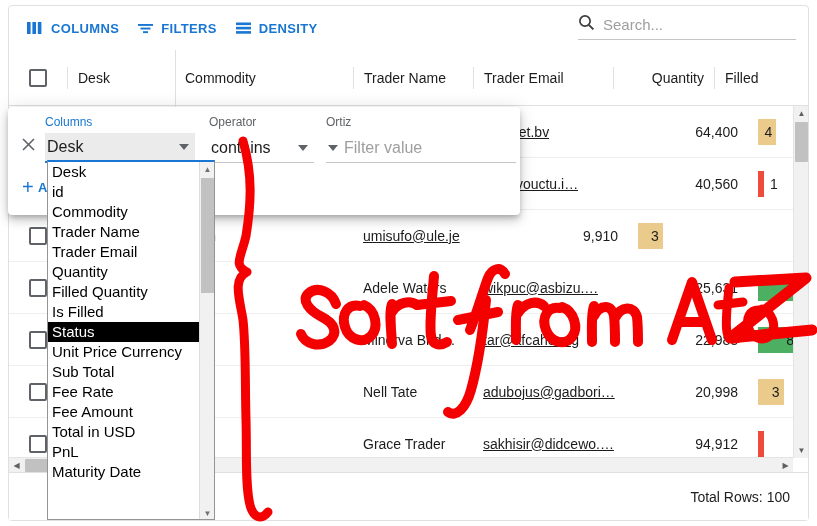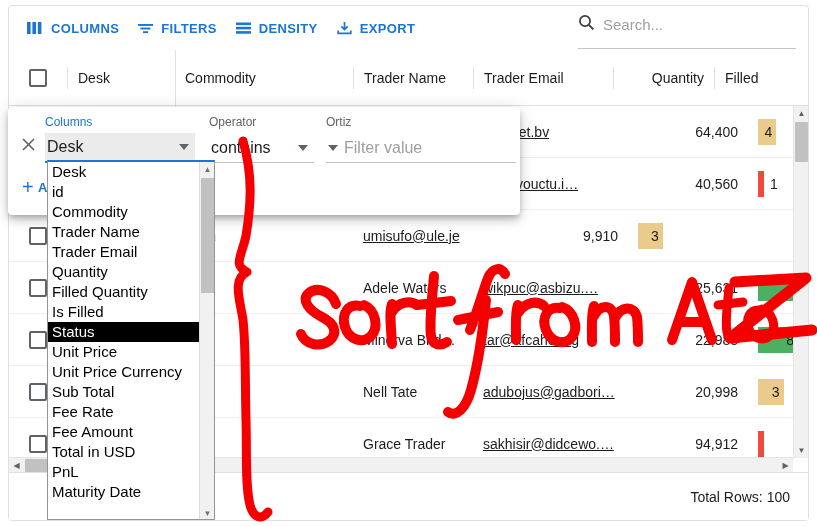--- a/index.html
+++ b/index.html
@@ -57,21 +57,21 @@
 
   
   .search-wrap {
     position: absolute;
     right: 12px; top: 8px;
     width: 218px;
     display: flex;
     align-items: flex-end;
     gap: 8px;
     border-bottom: 1px solid #c4c4c4;
-    padding-bottom: 13px;
+    padding-bottom: 4px;
   }
   .search-input {
     border: none;
     outline: none;
     font-size: 15px;
     color: #222;
     width: 100%;
     background: transparent;
     font-family: "Liberation Sans", sans-serif;
     padding: 2px 0;
@@ -407,29 +407,20 @@
         <span class="tb-ico">
           <svg width="17" height="14" viewBox="0 0 17 14">
             <rect x="1" y="1.5" width="15" height="2.6" fill="#1976d2"></rect>
             <rect x="1" y="5.8" width="15" height="2.6" fill="#1976d2"></rect>
             <rect x="1" y="10.1" width="15" height="2.6" fill="#1976d2"></rect>
           </svg>
         </span>
         <span>DENSITY</span>
       </button>
 
-      <button class="tb-btn">
-        <span class="tb-ico">
-          <svg width="17" height="14" viewBox="0 0 17 14">
-            <path d="M8.5 1 L8.5 8 M5.3 5.3 L8.5 8.6 L11.7 5.3" stroke="#1976d2" stroke-width="1.7" fill="none"></path>
-            <path d="M2.2 9.4 L2.2 12.4 L14.8 12.4 L14.8 9.4" stroke="#1976d2" stroke-width="1.7" fill="none"></path>
-          </svg>
-        </span>
-        <span>EXPORT</span>
-      </button>
 
       <div class="search-wrap">
         <span style="flex:0 0 auto;">
           <svg width="17" height="17" viewBox="0 0 17 17">
             <circle cx="7" cy="7" r="5.1" stroke="#3c3c3c" stroke-width="1.7" fill="none"></circle>
             <line x1="10.8" y1="10.8" x2="15.4" y2="15.4" stroke="#3c3c3c" stroke-width="1.9"></line>
           </svg>
         </span>
         <input class="search-input" type="text" placeholder="Search..." style="">
       </div>
@@ -709,21 +700,20 @@
     <div class="optlist-inner">
       <div class="opt">Desk</div>
       <div class="opt">id</div>
       <div class="opt">Commodity</div>
       <div class="opt">Trader Name</div>
       <div class="opt">Trader Email</div>
       <div class="opt">Quantity</div>
       <div class="opt">Filled Quantity</div>
       <div class="opt">Is Filled</div>
       <div class="opt sel">Status</div>
-      <div class="opt">Unit Price</div>
       <div class="opt">Unit Price Currency</div>
       <div class="opt">Sub Total</div>
       <div class="opt">Fee Rate</div>
       <div class="opt">Fee Amount</div>
       <div class="opt">Total in USD</div>
       <div class="opt">PnL</div>
       <div class="opt">Maturity Date</div>
     </div>
     <div class="opt-scroll">
       <div class="oa up">▲</div>

